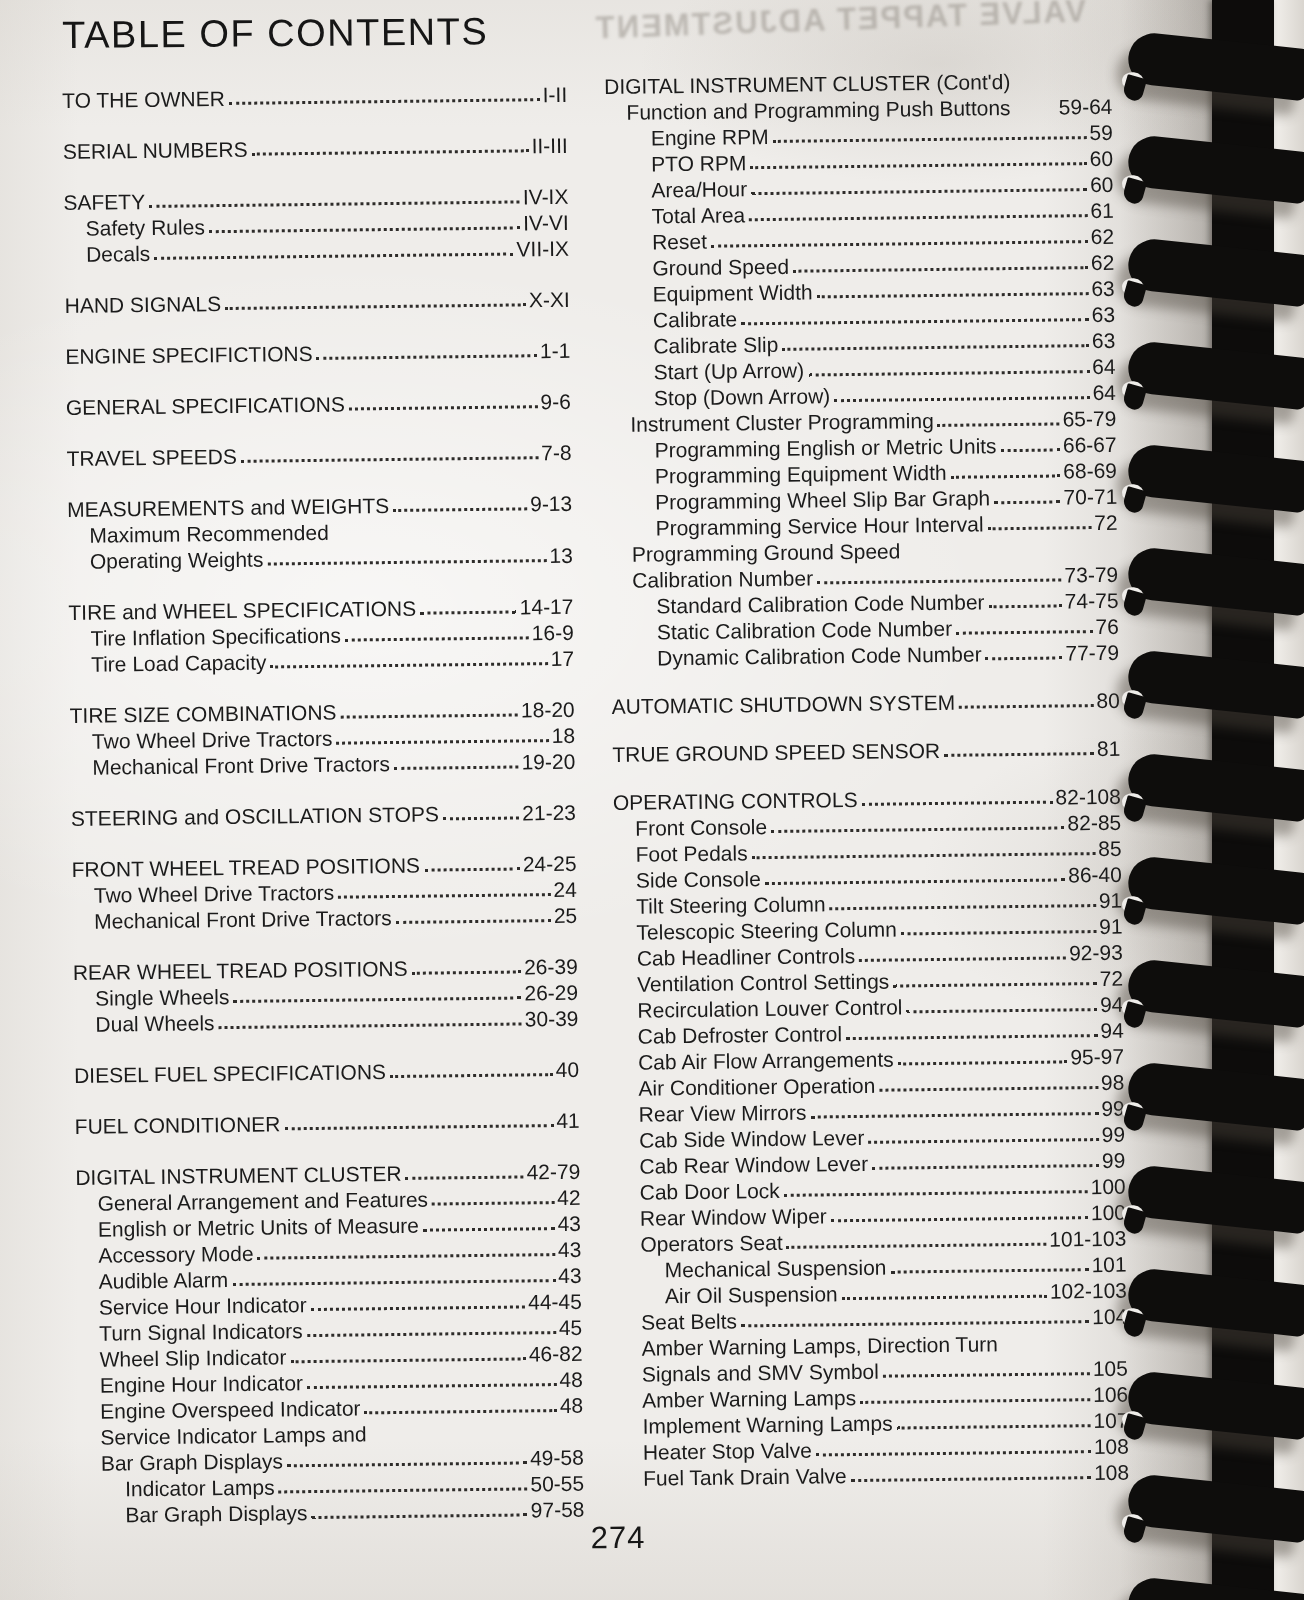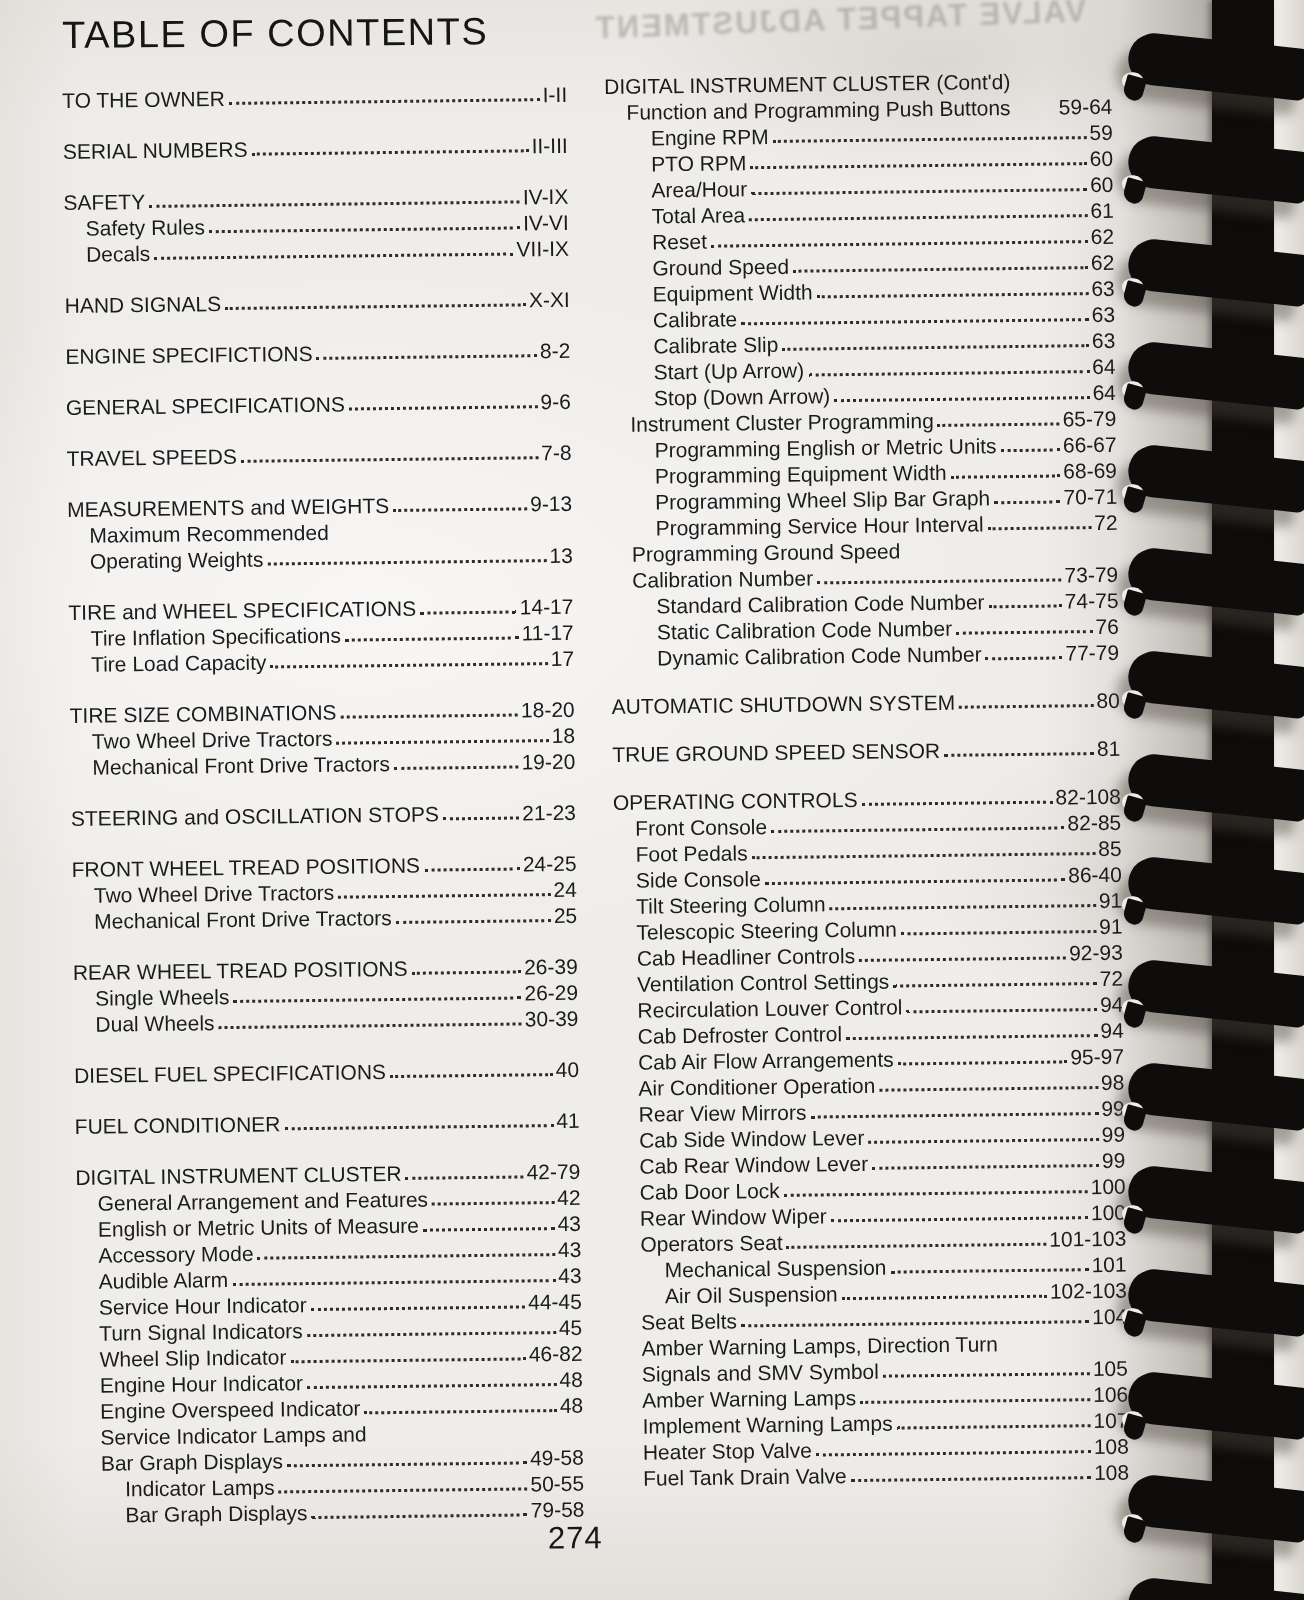--- a/index.html
+++ b/index.html
@@ -33,21 +33,21 @@
   .col-right .toc-section { margin-bottom:22px; }
   .toc-row { display:flex; align-items:flex-end; height:26px; font-size:21px; line-height:1.1; }
   .indent0 { padding-left:0; }
   .indent1 { padding-left:22px; }
   .indent2 { padding-left:46px; }
   .toc-label { white-space:nowrap; }
   .leader { flex:1 1 auto; min-width:8px; border-bottom:3px dotted #2e2c2a; margin:0 3px 5px 4px; }
   .leader.no-dots { border-bottom:none; }
   .toc-page { white-space:nowrap; }
   .page-number {
-    position:absolute; left:548px; top:1520px; width:140px; 
+    position:absolute; left:548px; top:1520px; width:140px; text-align:center;
     font-size:31px; letter-spacing:1px; color:#171717; transform:rotate(-0.4deg);
   }
   
   .edge-strip {
     position:absolute; left:1270px; top:0; width:34px; height:1600px;
     background:linear-gradient(to right, #f5f3ef, #d9d5cf);
   }
   .binding-shadow {
     position:absolute; left:1120px; top:0; width:100px; height:1600px;
     background:linear-gradient(to right, rgba(110,103,95,0) 0%, rgba(110,103,95,0.18) 60%, rgba(90,84,77,0.30) 100%);
@@ -118,21 +118,21 @@
         <div class="toc-row indent0">
           <span class="toc-label">HAND SIGNALS</span>
           <span class="leader"></span>
           <span class="toc-page">X-XI</span>
         </div>
       </div>
       <div class="toc-section">
         <div class="toc-row indent0">
           <span class="toc-label">ENGINE SPECIFICTIONS</span>
           <span class="leader"></span>
-          <span class="toc-page">8-2</span>
+          <span class="toc-page">1-1</span>
         </div>
       </div>
       <div class="toc-section">
         <div class="toc-row indent0">
           <span class="toc-label">GENERAL SPECIFICATIONS</span>
           <span class="leader"></span>
           <span class="toc-page">9-6</span>
         </div>
       </div>
       <div class="toc-section">
@@ -159,21 +159,21 @@
       </div>
       <div class="toc-section">
         <div class="toc-row indent0">
           <span class="toc-label">TIRE and WHEEL SPECIFICATIONS</span>
           <span class="leader"></span>
           <span class="toc-page">14-17</span>
         </div>
         <div class="toc-row indent1">
           <span class="toc-label">Tire Inflation Specifications</span>
           <span class="leader"></span>
-          <span class="toc-page">11-17</span>
+          <span class="toc-page">16-9</span>
         </div>
         <div class="toc-row indent1">
           <span class="toc-label">Tire Load Capacity</span>
           <span class="leader"></span>
           <span class="toc-page">17</span>
         </div>
       </div>
       <div class="toc-section">
         <div class="toc-row indent0">
           <span class="toc-label">TIRE SIZE COMBINATIONS</span>
@@ -306,21 +306,21 @@
           <span class="toc-page">49-58</span>
         </div>
         <div class="toc-row indent2">
           <span class="toc-label">Indicator Lamps</span>
           <span class="leader"></span>
           <span class="toc-page">50-55</span>
         </div>
         <div class="toc-row indent2">
           <span class="toc-label">Bar Graph Displays</span>
           <span class="leader"></span>
-          <span class="toc-page">79-58</span>
+          <span class="toc-page">97-58</span>
         </div>
       </div>
     </div>
   <div class="col col-right" id="right-col">
       <div class="toc-section">
         <div class="toc-row indent0">
           <span class="toc-label">DIGITAL INSTRUMENT CLUSTER (Cont'd)</span>
         </div>
         <div class="toc-row indent1">
           <span class="toc-label">Function and Programming Push Buttons</span>

